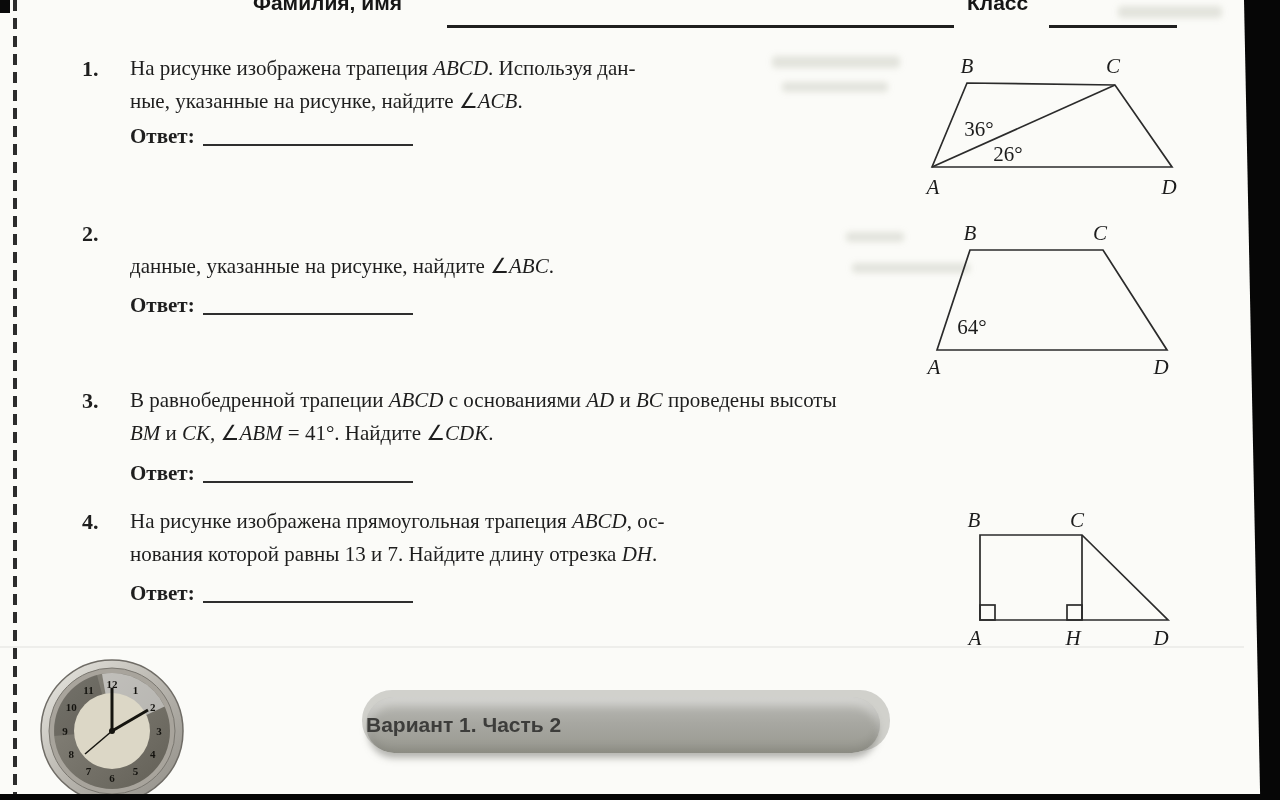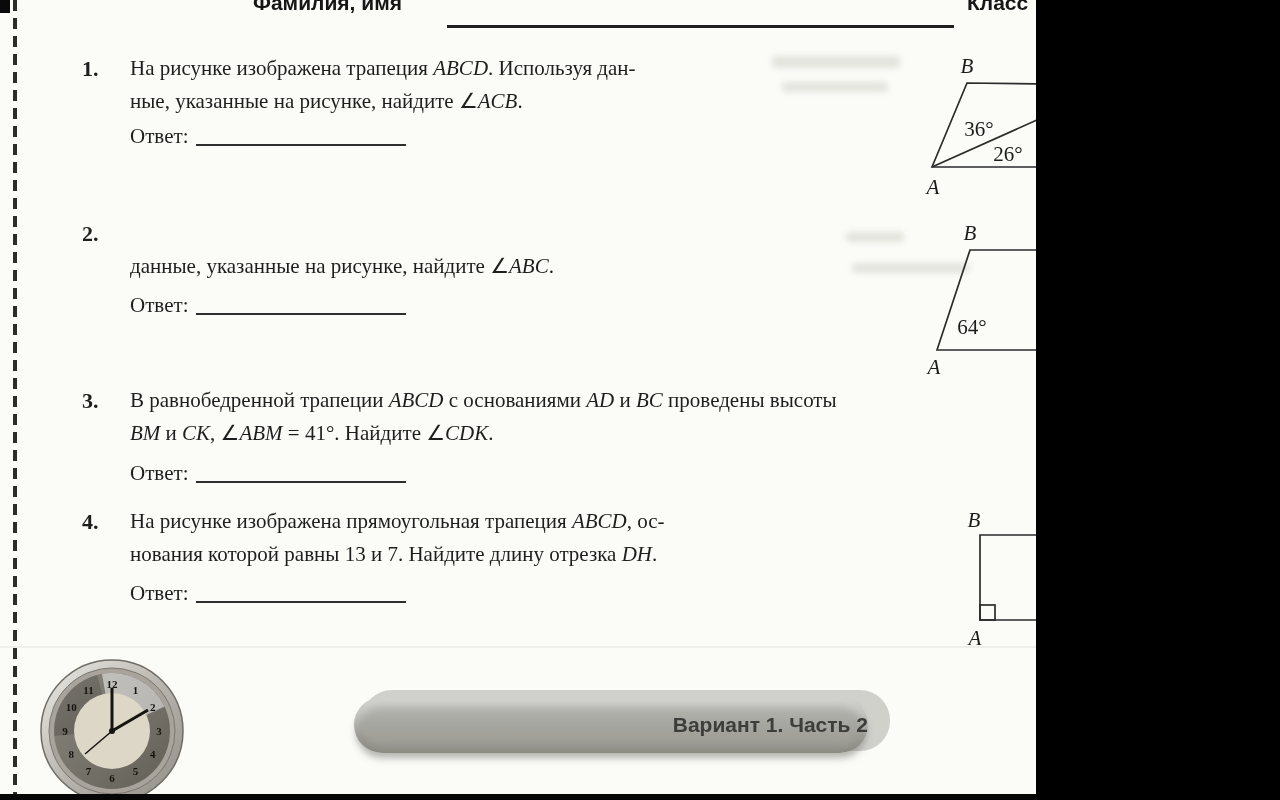--- a/index.html
+++ b/index.html
@@ -1,17 +1,17 @@
 <!DOCTYPE html>
 <html><head>
 <meta charset="utf-8">
 <style>
   html,body{margin:0;padding:0;background:#000;}
   .page{
-    position:relative;width:1036px;height:800px;overflow:hidden;
+    position:relative;width:1280px;height:800px;overflow:hidden;
     background:#fbfbf8;
     font-family:"Liberation Serif",serif;color:#1e1e1e;
   }
   
   .perforation{
     position:absolute;left:13px;top:0;width:4px;height:100%;
     background:repeating-linear-gradient(180deg,#2c2c2c 0 11px,transparent 11px 18px);
   }
   .corner-black{position:absolute;left:0;top:0;width:10px;height:13px;background:#0a0a0a;}
   .bar-right{
@@ -34,21 +34,21 @@
 
   
   .smudge{position:absolute;background:rgba(140,146,124,0.22);filter:blur(3px);border-radius:4px;}
 
   
   .question{position:absolute;font-size:21px;line-height:33px;}
   .q-num{position:absolute;left:0;top:0;font-weight:bold;font-size:22px;}
   .q-text{margin-left:48px;}
   .q-text i{font-style:italic;margin-top:42px;}
   .wide{word-spacing:7px;}
-  .answer{position:absolute;left:48px;white-space:nowrap;}
+  .answer{position:absolute;left:48px;white-space:nowrap;font-weight:bold;}
   .answer-blank{
     display:inline-block;width:210px;height:18px;margin-left:8px;
     border-bottom:2px solid #2e2e2e;transform:translateY(3px);
   }
   #q1{top:52px;left:82px;width:790px;}
   #q1 .answer{top:68px;}
   #q2{top:217px;left:82px;width:700px;}
   #q2 .answer{top:72px;}
   #q3{top:384px;left:82px;width:1075px;}
   #q3 .answer{top:73px;}
@@ -67,26 +67,26 @@
   
   #clock{position:absolute;left:36px;top:652px;}
   #clock text{font-family:"Liberation Serif",serif;font-weight:bold;font-size:11px;fill:#14130f;}
 
   
   .variant-halo{
     position:absolute;left:362px;top:690px;width:528px;height:61px;
     border-radius:30px;background:#c9c9c4;opacity:.85;
   }
   .variant-btn{
-    position:absolute;left:354px;top:697px;width:514px;height:56px;border-radius:28px;
+    position:absolute;left:366px;top:697px;width:514px;height:56px;border-radius:28px;
     background:linear-gradient(180deg,#bcbcb7 0%,#a8a8a2 45%,#98988f 100%);
     box-shadow:0 7px 7px -2px rgba(110,110,104,0.5),
                inset 0 9px 8px rgba(255,255,255,0.35),
                inset 0 -5px 8px rgba(0,0,0,0.10);
-    text-align:right;line-height:56px;
+    text-align:left;line-height:56px;
     font-family:"Liberation Sans",sans-serif;font-weight:bold;font-size:21px;color:#3d3d3b;
     cursor:default;
   }
 </style>
 </head>
 <body>
 
 <div class="page">
 
   <div class="perforation"></div>

